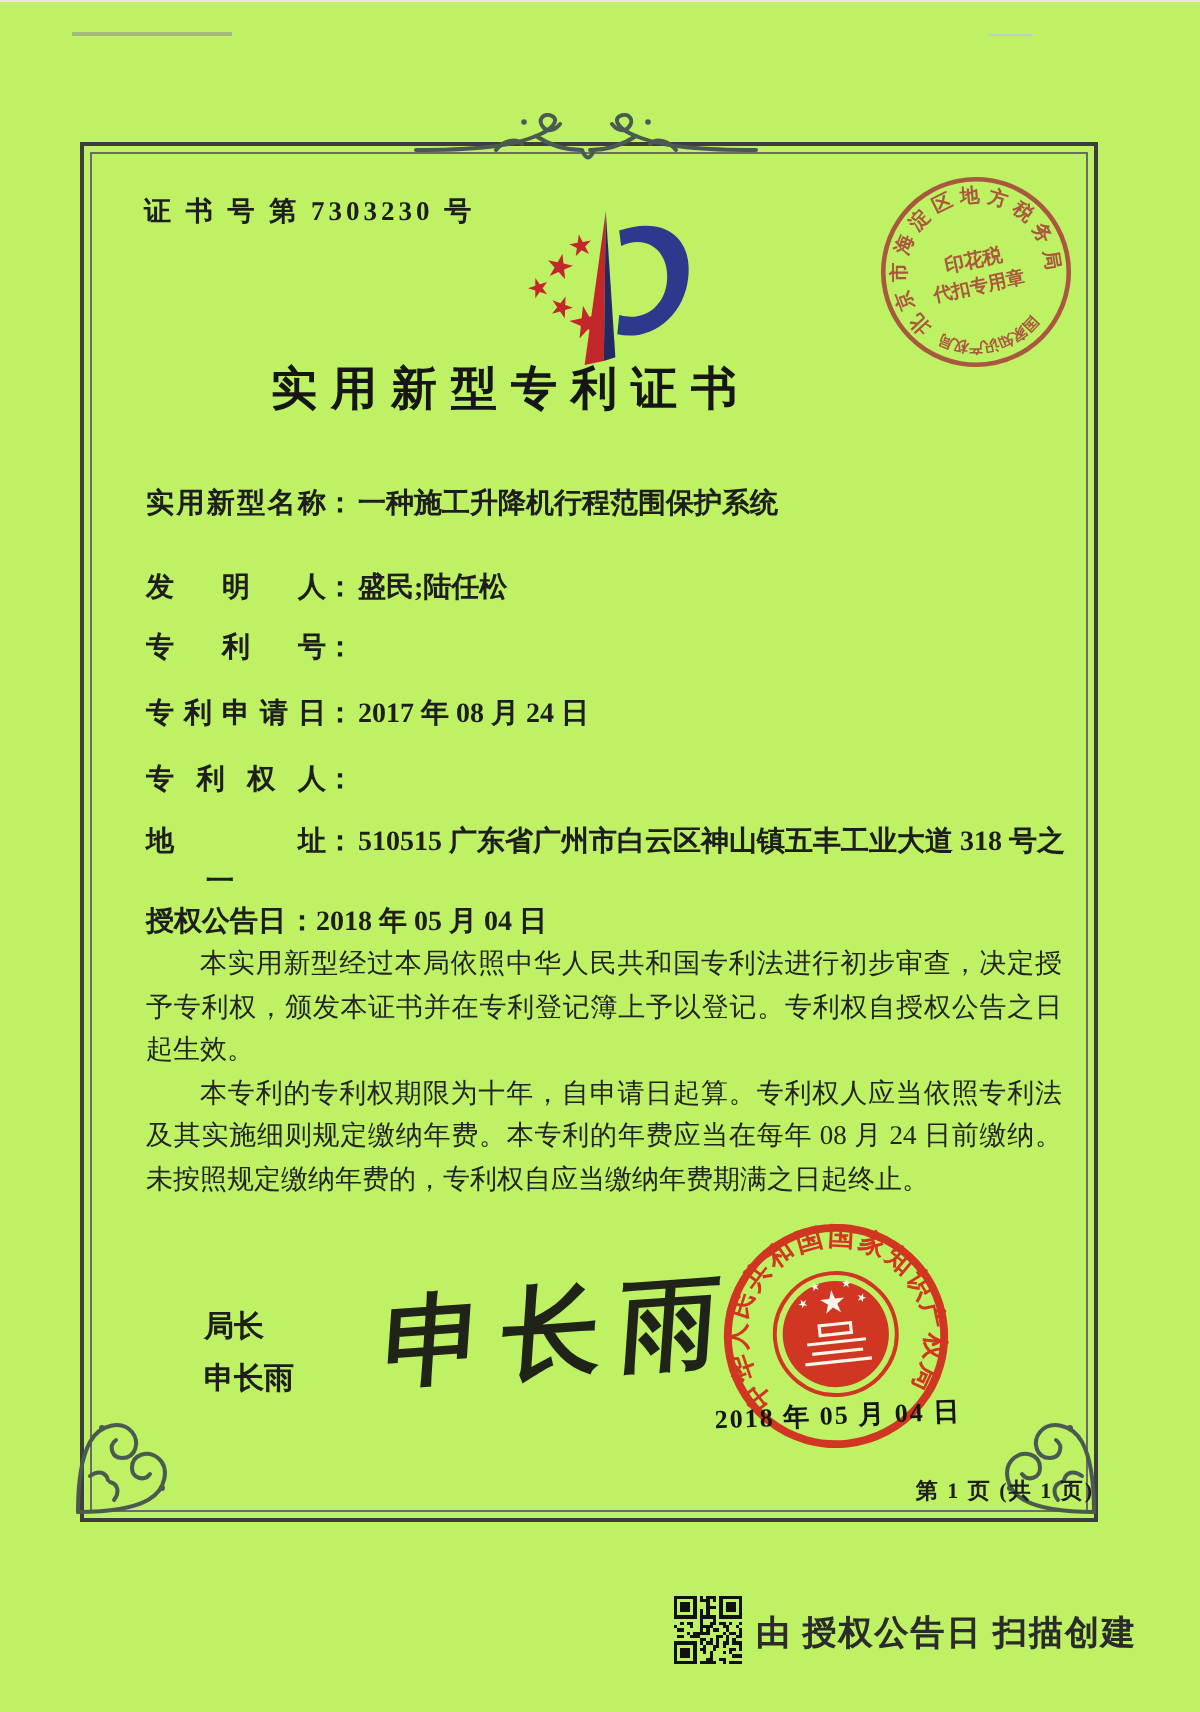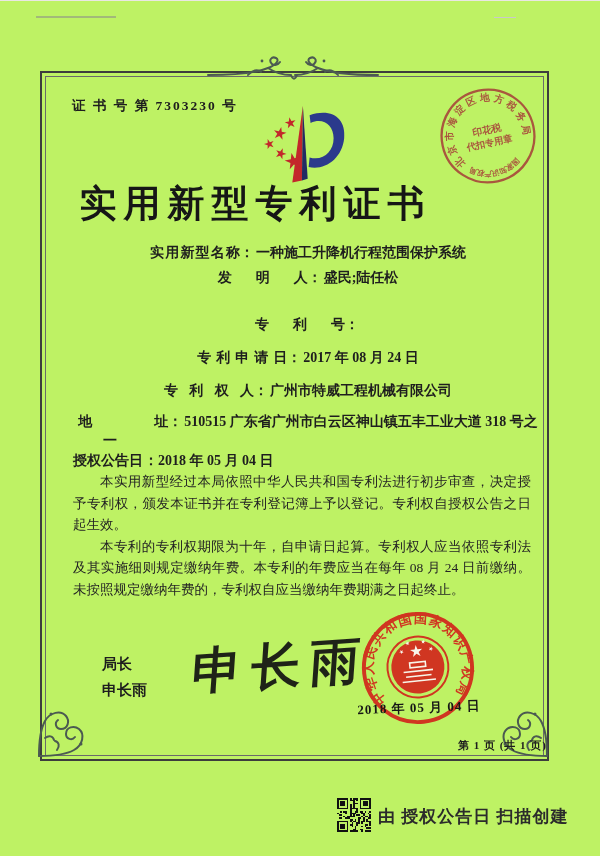--- a/index.html
+++ b/index.html
@@ -10,25 +10,25 @@
   
   .artifact1{left:36px;top:15px;width:80px;height:2px;background:#8a8a8a;opacity:.55;}
   .artifact2{left:494px;top:16px;width:22px;height:1px;background:#c9c9c9;}
 
   
   .frame{left:40px;top:70px;width:505px;height:686px;border:2px solid #3d3d3d;}
   .frame-inner{position:absolute;left:3px;top:3px;right:3px;bottom:3px;border:1px solid #6a6a6a;}
 
   .cert-no{left:72px;top:96px;font-size:13.5px;font-weight:600;letter-spacing:2px;}
 
-  .title{left:40px;top:178px;width:431px;text-align:center;font-size:37px;font-weight:700;
+  .title{left:40px;top:178px;width:431px;text-align:center;font-size:23px;font-weight:700;
          letter-spacing:7px;color:#161616;}
 
   
-  .frow{left:73px;width:470px;display:flex;font-size:14px;font-weight:600;line-height:19px;white-space:nowrap;justify-content:center;}
+  .frow{left:73px;width:470px;display:flex;font-size:14px;font-weight:600;line-height:19px;white-space:nowrap;}
   .flabel{display:inline-block;width:90px;text-align:justify;text-align-last:justify;}
   .fcolon{display:inline-block;width:16px;}
   .fval{white-space:normal;}
   .glabel{display:inline-block;width:71px;}
   .addr2{left:103px;top:431px;font-size:14px;font-weight:600;}
   .grant-row{left:73px;top:451px;width:470px;display:flex;font-size:14px;font-weight:600;}
   .gpair2{margin-left:44px;}
 
   
   .paras{left:73px;top:470px;width:458px;font-size:13.5px;line-height:21.5px;text-align:justify;
@@ -136,38 +136,37 @@
     <text x="55" y="66" text-anchor="middle" font-size="10" font-weight="700" fill="#a63d38">代扣专用章</text>
   </svg>
 
   <div class="abs title">实用新型专利证书</div>
 
   <div class="abs frow" style="top:242px">
     <span class="flabel">实用新型名称</span>
       <span class="fcolon">：</span>
       <span class="fval">一种施工升降机行程范围保护系统</span>
   </div>
-  <div class="abs frow" style="top:267px">
+  <div class="abs frow" style="top:284px">
     <span class="flabel">发明人</span>
       <span class="fcolon">：</span>
       <span class="fval">盛民;陆任松</span>
   </div>
   <div class="abs frow" style="top:314px">
     <span class="flabel">专利号</span>
       <span class="fcolon">：</span>
   </div>
   <div class="abs frow" style="top:347px">
     <span class="flabel">专利申请日</span>
       <span class="fcolon">：</span>
       <span class="fval">2017 年 08 月 24 日</span>
   </div>
   <div class="abs frow" style="top:380px">
     <span class="flabel">专利权人</span>
       <span class="fcolon">：</span>
-      <span class="fval">广州市特威工程机械有限公司</span>
   </div>
   <div class="abs frow" style="top:411px">
     <span class="flabel">地址</span>
       <span class="fcolon">：</span>
       <span class="fval">510515 广东省广州市白云区神山镇五丰工业大道 318 号之</span>
   </div>
   <div class="abs addr2">一</div>
 
   <div class="abs grant-row">
     <span>

